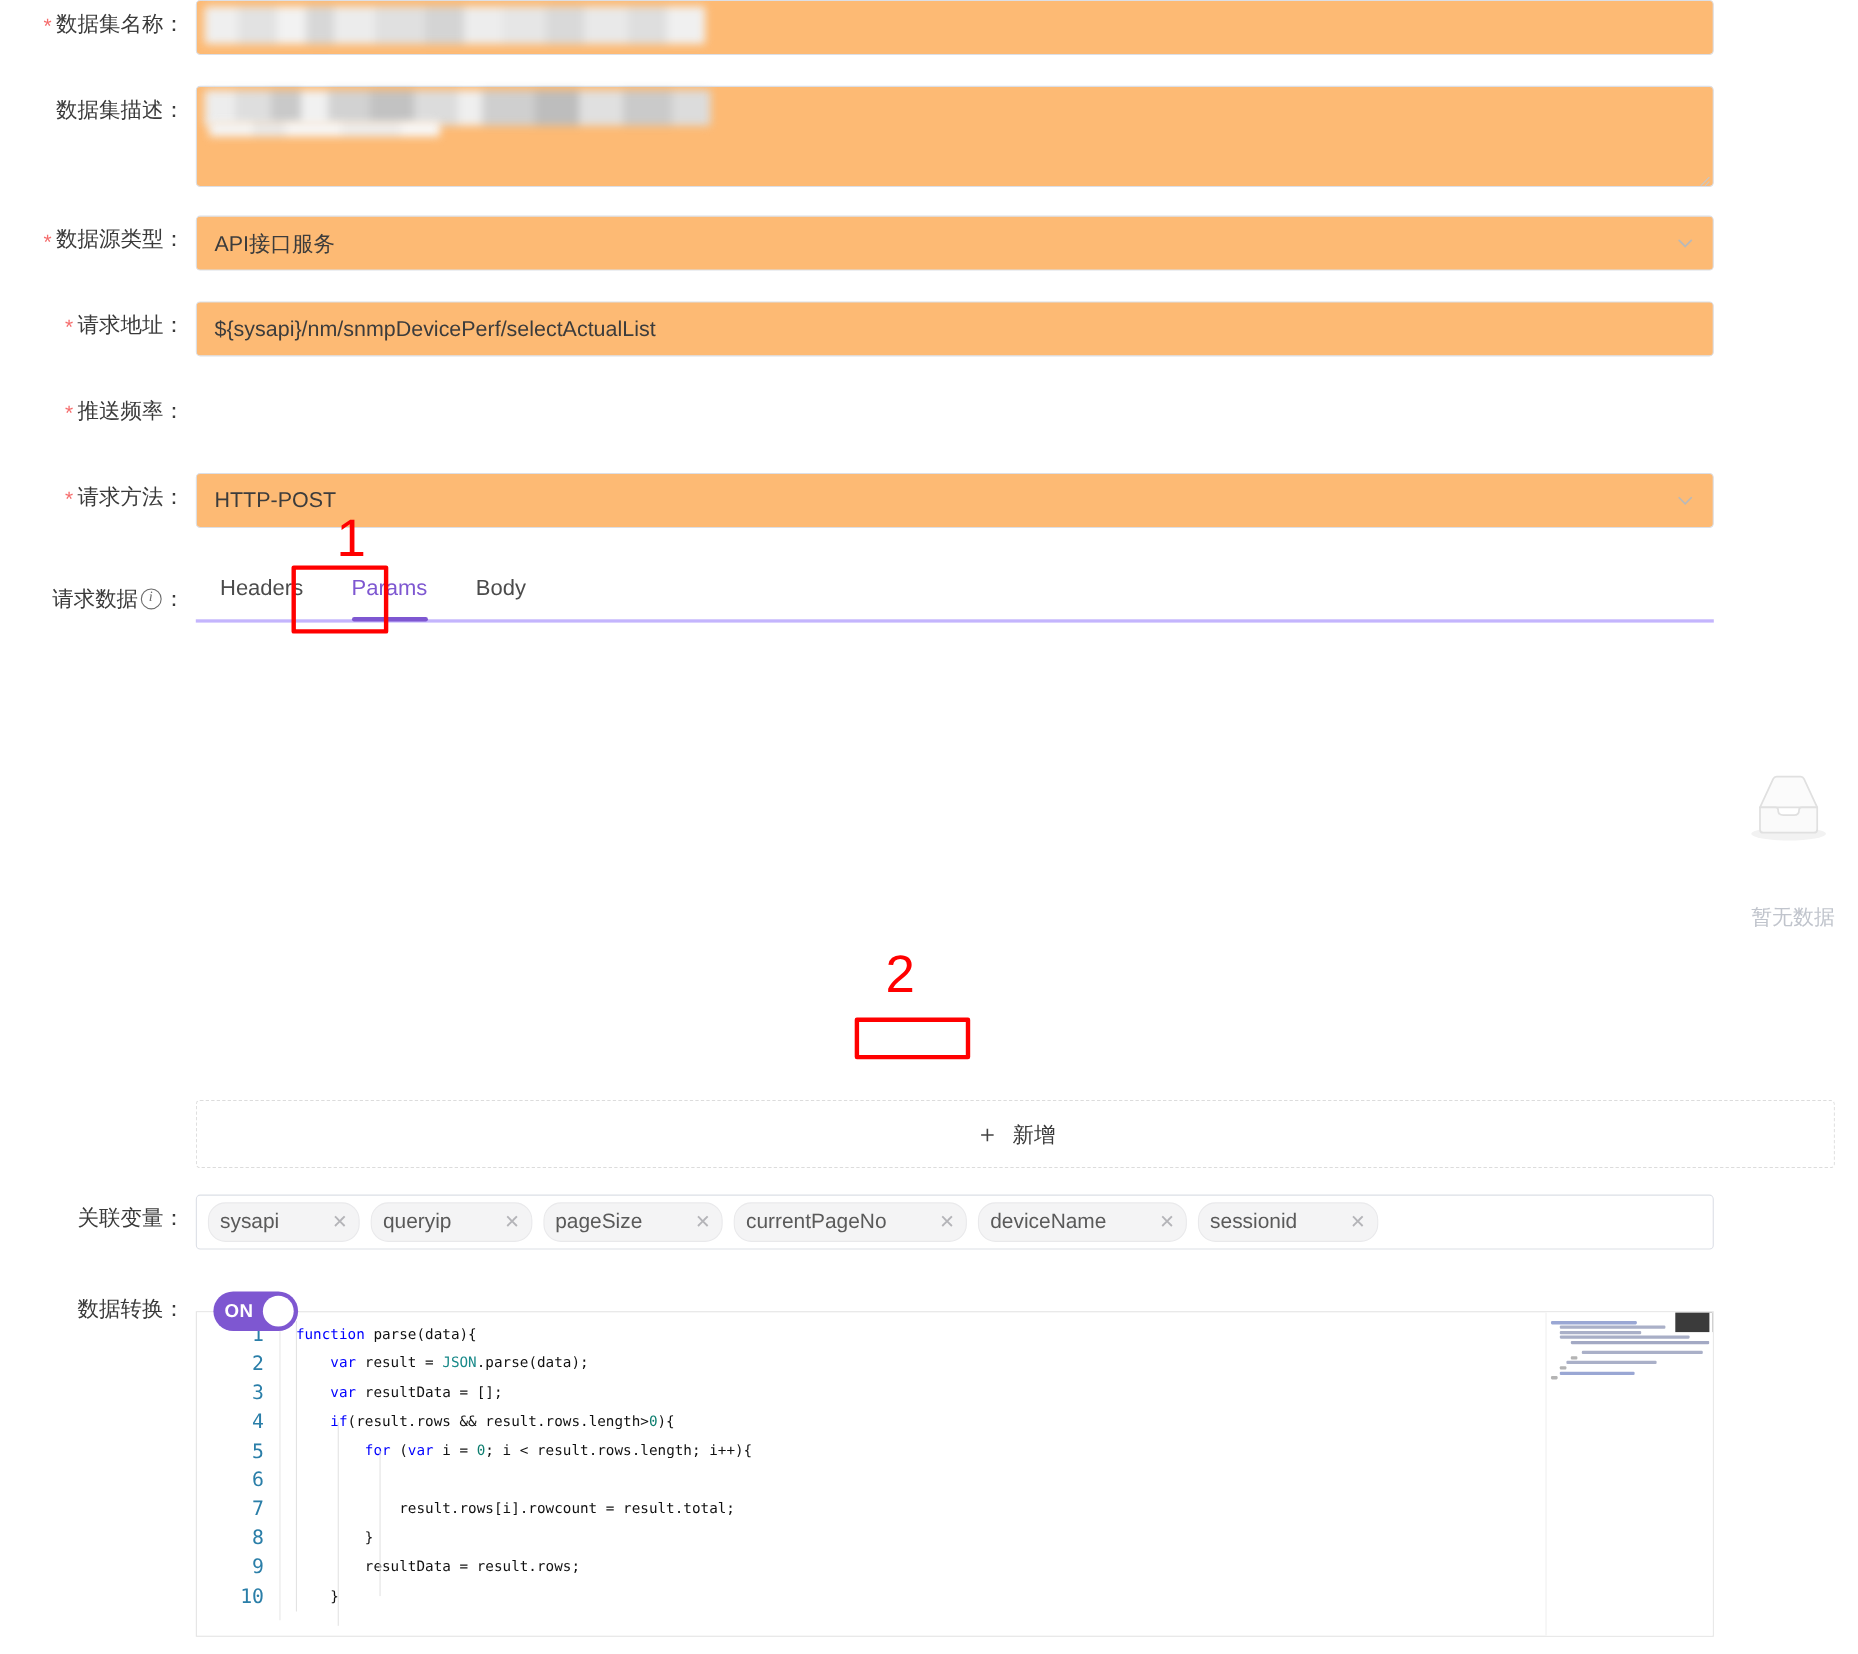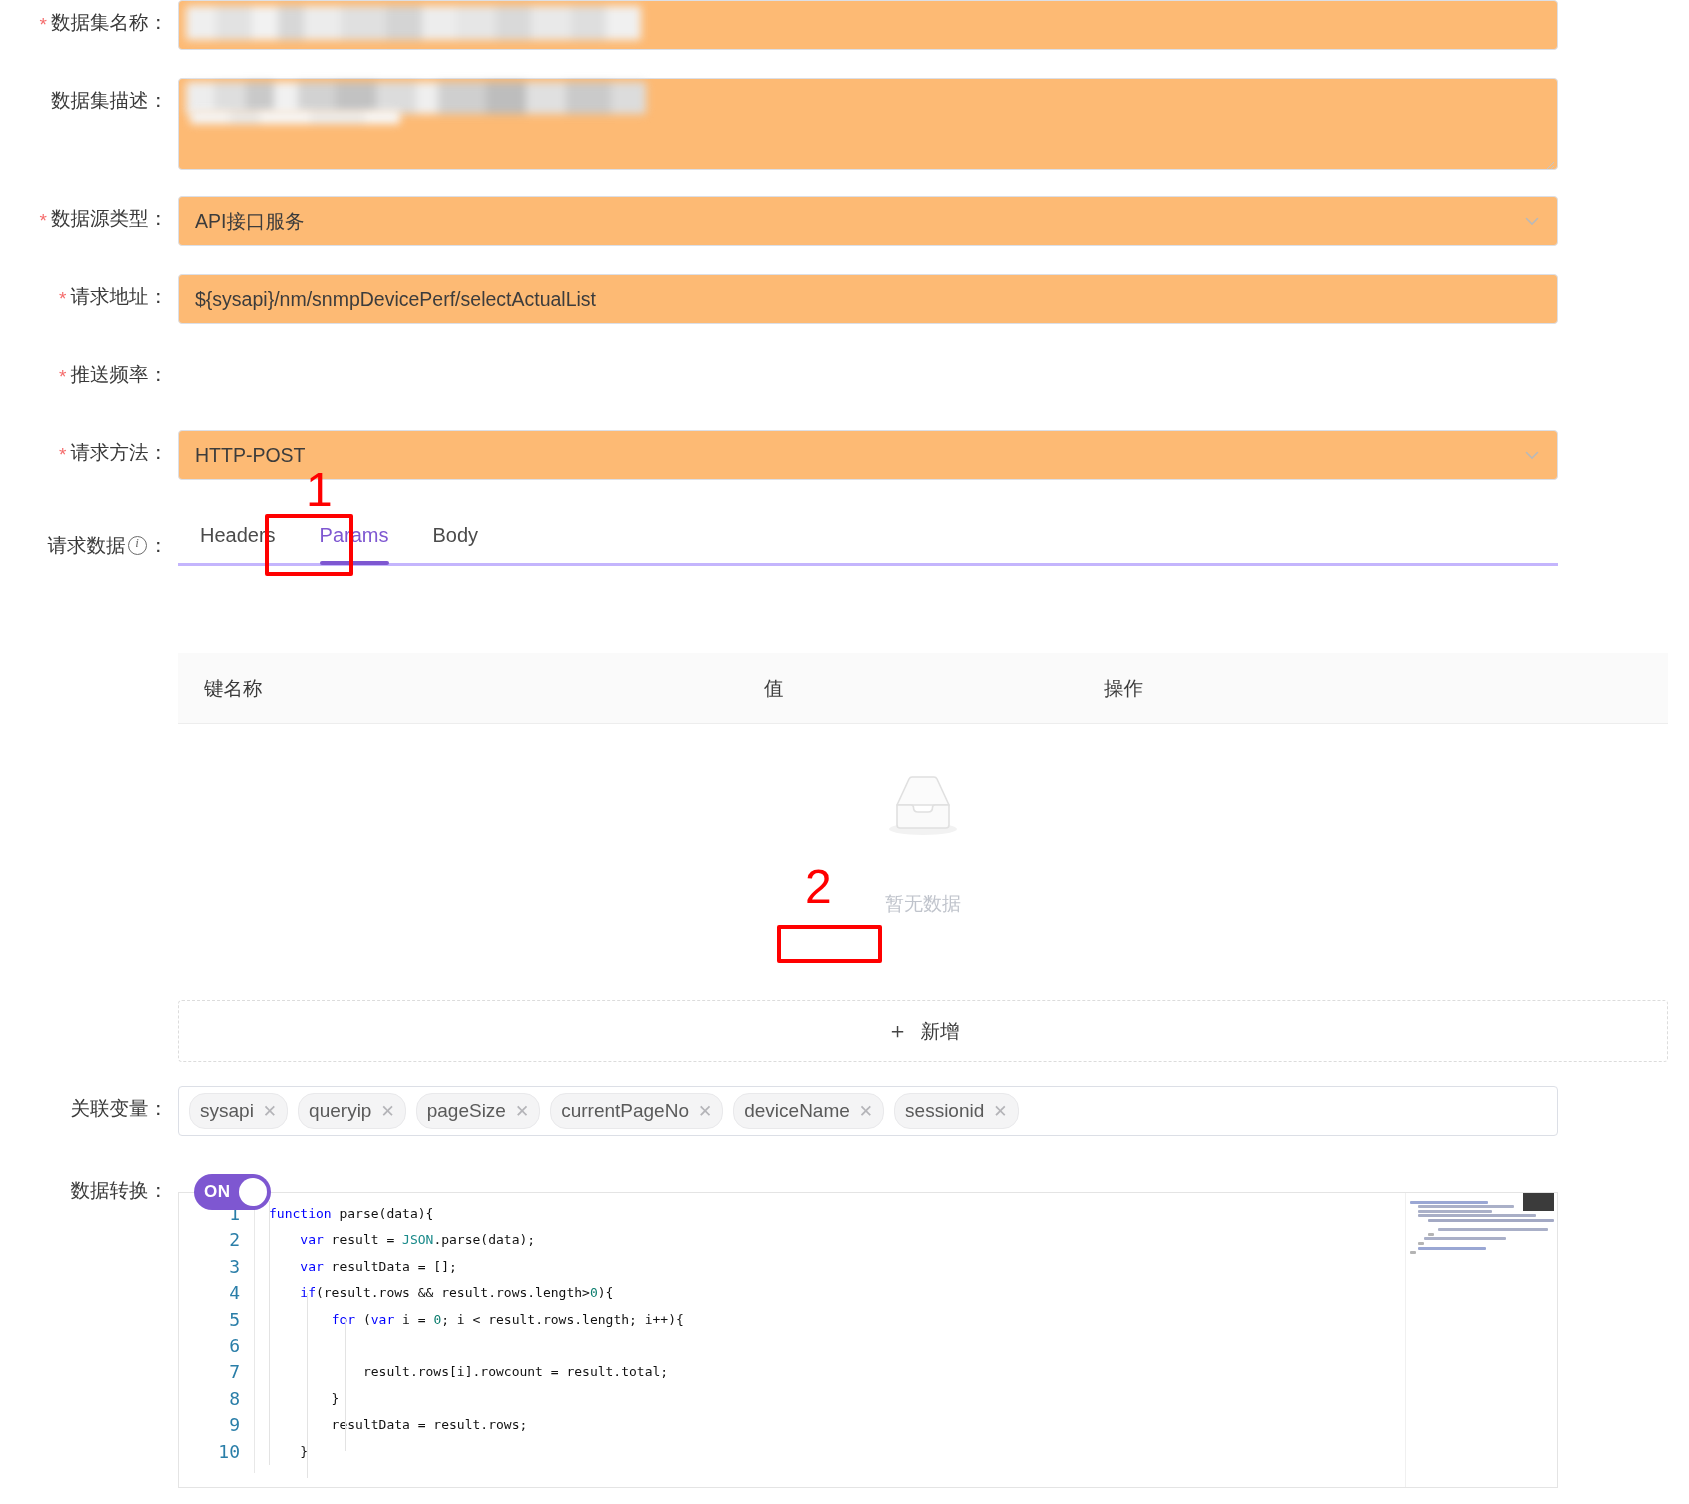--- a/index.html
+++ b/index.html
@@ -134,21 +134,21 @@
   }
   .th { padding-left: 26px; }
   .th-key { width: 560px; }
   .th-val { width: 340px; }
   .th-op  { width: 300px; }
 
   .empty-wrap {
     height: 238px;
     display: flex;
     flex-direction: column;
-    align-items: center;
+    align-items: flex-end;
     justify-content: center;
     background: #fff;
     gap: 40px;
   }
   .empty-text {
     margin-top: 10px;
     color: #c0c4cc;
     font-size: 19px;
   }
 
@@ -181,20 +181,21 @@
     background: #f4f4f5;
     border: 1px solid #e9e9eb;
     border-radius: 16px;
     height: 36px;
     display: inline-flex;
     align-items: center;
     padding: 0 10px;
     font-size: 19px;
     color: #5a5a5a;
     cursor: default;
+    gap: 39px;
   }
   .tag-close {
     margin-left: 9px;
     color: #b4b4b8;
     font-size: 17px;
     cursor: pointer;
   }
 
   
   .toggle {
@@ -423,25 +424,20 @@
   <div class="field">
     <div class="tabs">
       <div class="tab">Headers</div>
       <div class="tab active">Params</div>
       <div class="tab">Body</div>
     </div>
   </div>
 </div>
 
 <div style="position:absolute; left:178px; top:653px; width:1490px;">
-  <div class="tbl-head">
-    <div class="th th-key">键名称</div>
-    <div class="th th-val">值</div>
-    <div class="th th-op">操作</div>
-  </div>
   <div class="empty-wrap">
     <span>
       <svg width="84" height="68" viewBox="0 0 84 68">
         <ellipse cx="42" cy="60" rx="34" ry="6" fill="#f2f2f2"></ellipse>
         <path d="M16 36 L28 10 Q29 8 31 8 L53 8 Q55 8 56 10 L68 36 Z" fill="#fbfbfb" stroke="#e0e0e0" stroke-width="1.6" stroke-linejoin="round"></path>
         <path d="M16 36 L30 36 Q32.5 36 32.5 38.5 Q32.5 43 37 43 L47 43 Q51.5 43 51.5 38.5 Q51.5 36 54 36 L68 36 L68 56 Q68 59 65 59 L19 59 Q16 59 16 56 Z" fill="#fafafa" stroke="#e0e0e0" stroke-width="1.6" stroke-linejoin="round"></path>
       </svg>
     </span>
     <div class="empty-text">暂无数据</div>
   </div>

